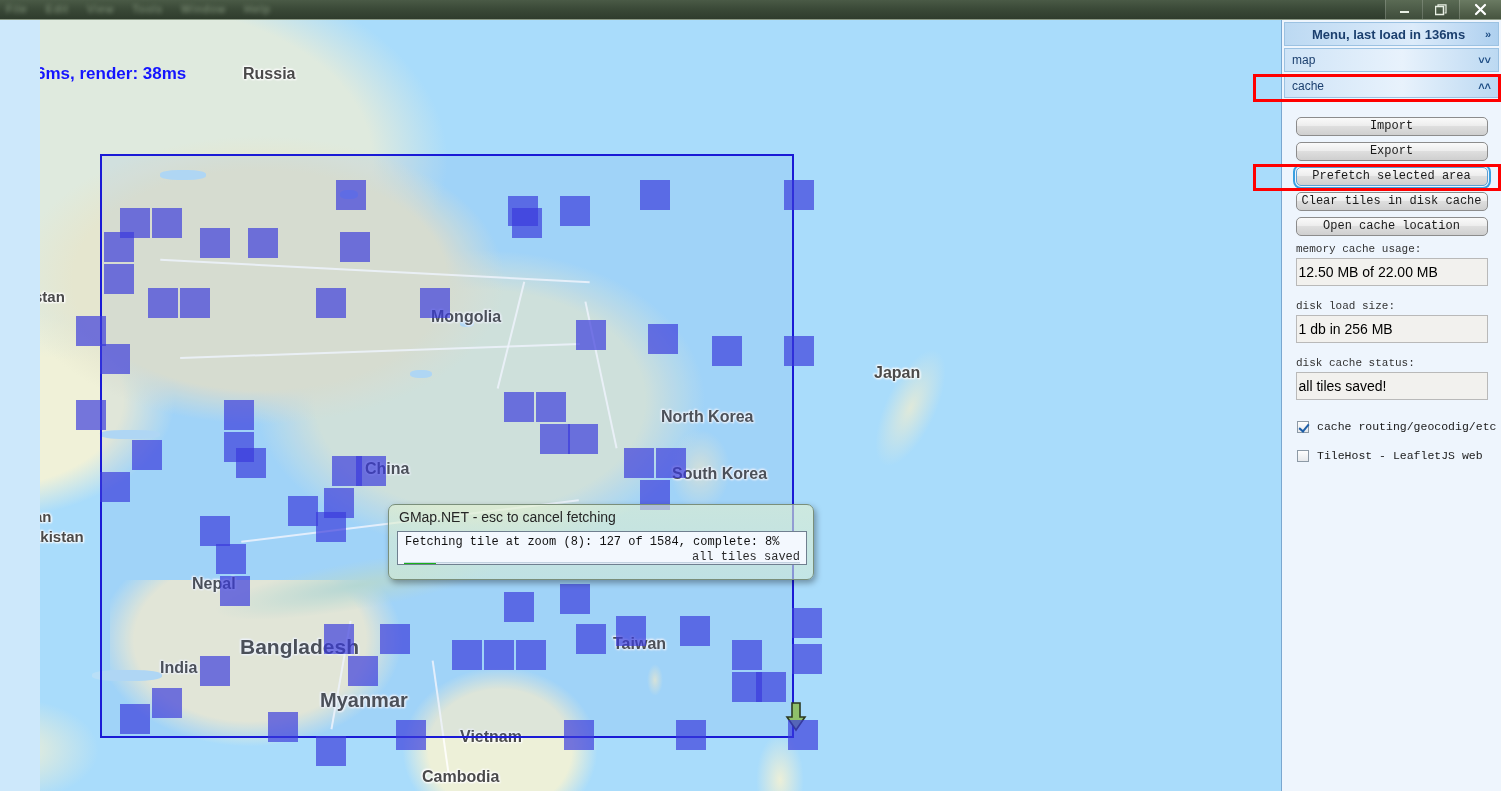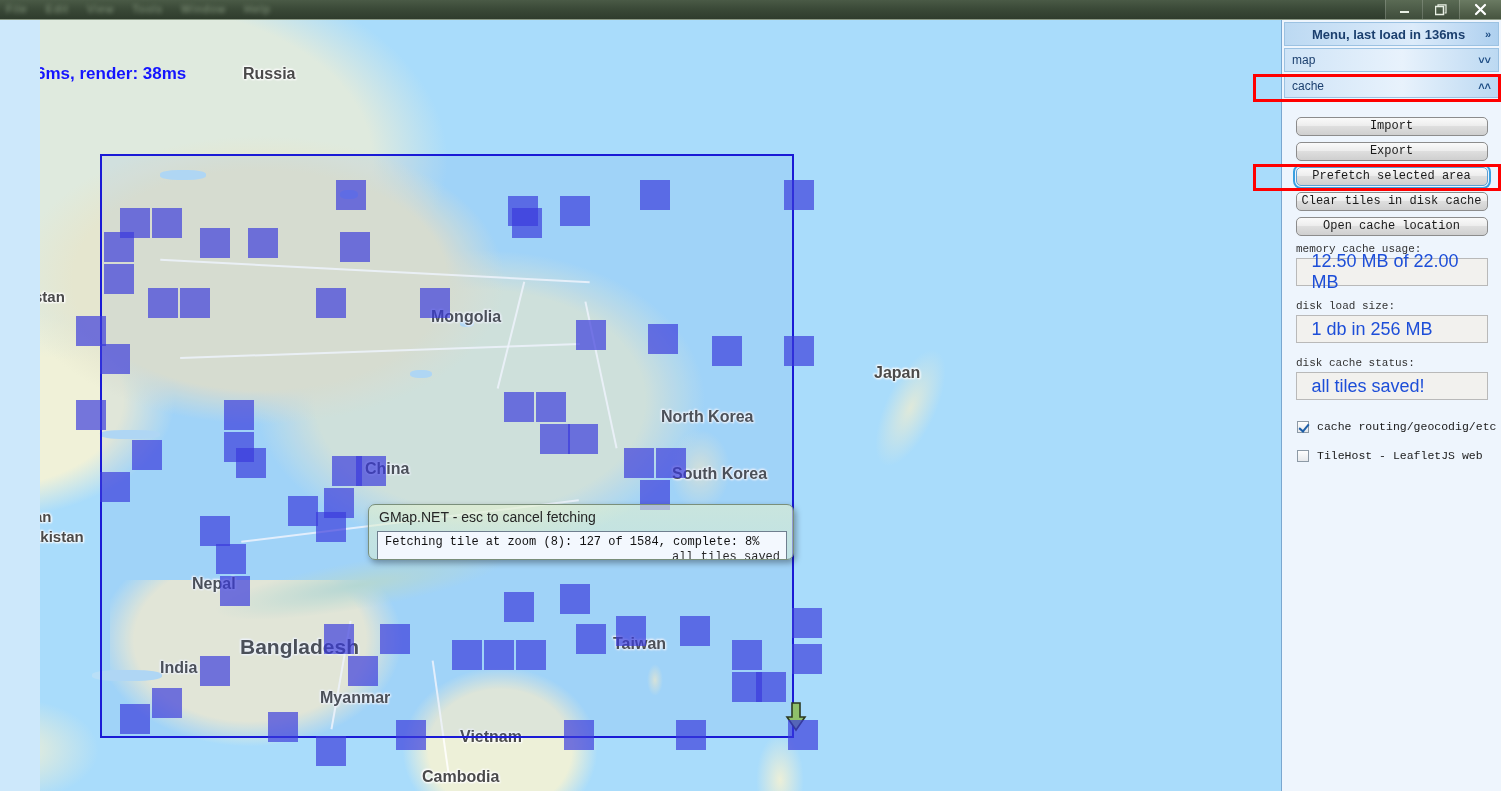--- a/index.html
+++ b/index.html
@@ -126,21 +126,21 @@
     position: absolute; left: 744px; top: 681px; width: 24px; height: 32px;
   }
 
   .tile {
     position: absolute;
     background: rgba(58,58,220,0.62);
   }
 
   
   #fetch-popup {
-    position: absolute; left: 328px; top: 484px; width: 426px; height: 56px;
+    position: absolute; left: 348px; top: 484px; width: 426px; height: 76px;
     border: 1px solid #7a8f7a;
     border-radius: 7px;
     background: linear-gradient(to bottom, rgba(226,240,206,0.62) 0%, rgba(214,236,214,0.58) 100%);
     box-shadow: 2px 3px 6px rgba(0,0,0,0.35);
     overflow: hidden;
   }
   #fetch-title {
     position: absolute; left: 10px; top: 4px;
     font-size: 14px; color: #262626;
     font-family: "Liberation Sans", sans-serif;
@@ -232,23 +232,23 @@
     margin: 0 0 3px 14px;
   }
   .field-box {
     width: 192px; height: 28px;
     margin: 0 auto 14px auto;
     border: 1px solid #b9b9b9;
     background: #f2f1ee;
     display: flex; align-items: center;
   }
   .field-box span {
-    margin-left: 15px;
+    margin-left: 2px;
     font-family: "Liberation Sans", sans-serif;
-    font-size: 18px; color: #1d4ed8;
+    font-size: 14px; color: #000000;
   }
 
   .checkrow {
     display: flex; align-items: center;
     margin: 0 0 16px 15px;
   }
   .cbox {
     width: 12px; height: 12px;
     border: 1px solid #8d9aa6;
     background: linear-gradient(to bottom, #fefefe, #e6e9ec);
@@ -343,21 +343,21 @@
         <div class="maplabel" style="left: 203px; top: 45px; font-size: 16px; text-align: right;">Russia</div>
         <div class="maplabel" style="left: 391px; top: 288px; font-size: 16px;">Mongolia</div>
         <div class="maplabel" style="left: 621px; top: 388px; font-size: 16px;">North Korea</div>
         <div class="maplabel" style="left: 632px; top: 445px; font-size: 16px;">South Korea</div>
         <div class="maplabel" style="left: 834px; top: 344px; font-size: 16px;">Japan</div>
         <div class="maplabel" style="left: 325px; top: 440px; font-size: 16px;">China</div>
         <div class="maplabel" style="left: 573px; top: 615px; font-size: 16px;">Taiwan</div>
         <div class="maplabel" style="left: 152px; top: 555px; font-size: 16px;">Nepal</div>
         <div class="maplabel" style="left: 120px; top: 639px; font-size: 16px;">India</div>
         <div class="maplabel" style="left: 200px; top: 615px; font-size: 21px;">Bangladesh</div>
-        <div class="maplabel" style="left: 280px; top: 669px; font-size: 16px;">Myanmar</div>
+        <div class="maplabel" style="left: 280px; top: 669px; font-size: 20px;">Myanmar</div>
         <div class="maplabel" style="left: 420px; top: 708px; font-size: 16px;">Vietnam</div>
         <div class="maplabel" style="left: 382px; top: 748px; font-size: 16px;">Cambodia</div>
         <div class="maplabel" style="left: -6px; top: 268px; font-size: 15px;">stan</div>
         <div class="maplabel" style="left: -6px; top: 488px; font-size: 15px;">an</div>
         <div class="maplabel" style="left: -8px; top: 508px; font-size: 15px;">akistan</div>
       </div>
 
     <div id="selection" style="left: 60px; top: 134px; width: 694px; height: 584px; border-color: rgb(26, 26, 214);"></div>
     <div id="sel-marker">
       <svg width="24" height="32" viewBox="0 0 24 32">

